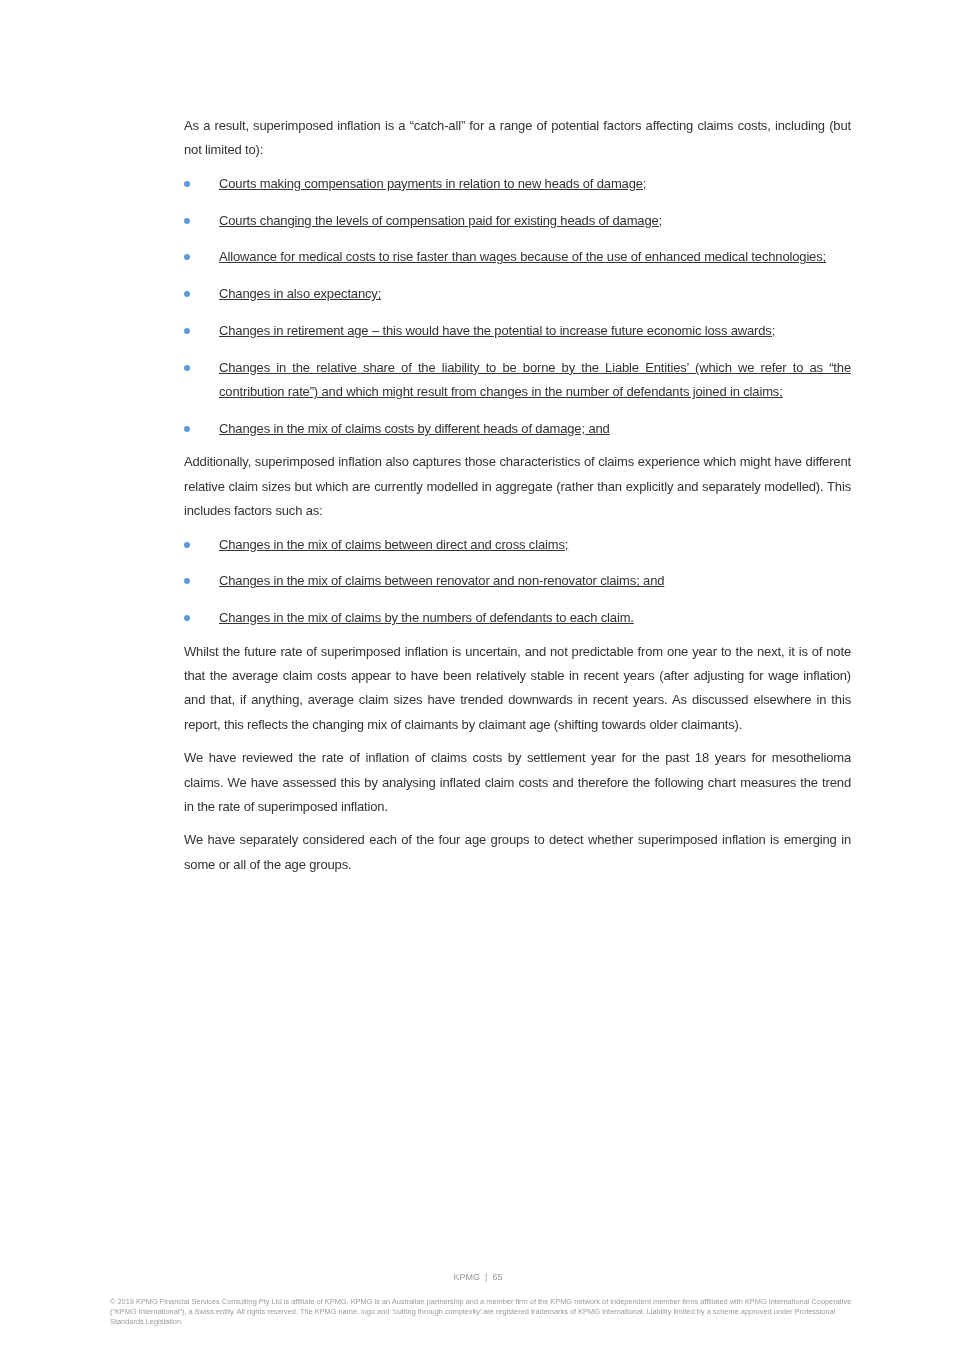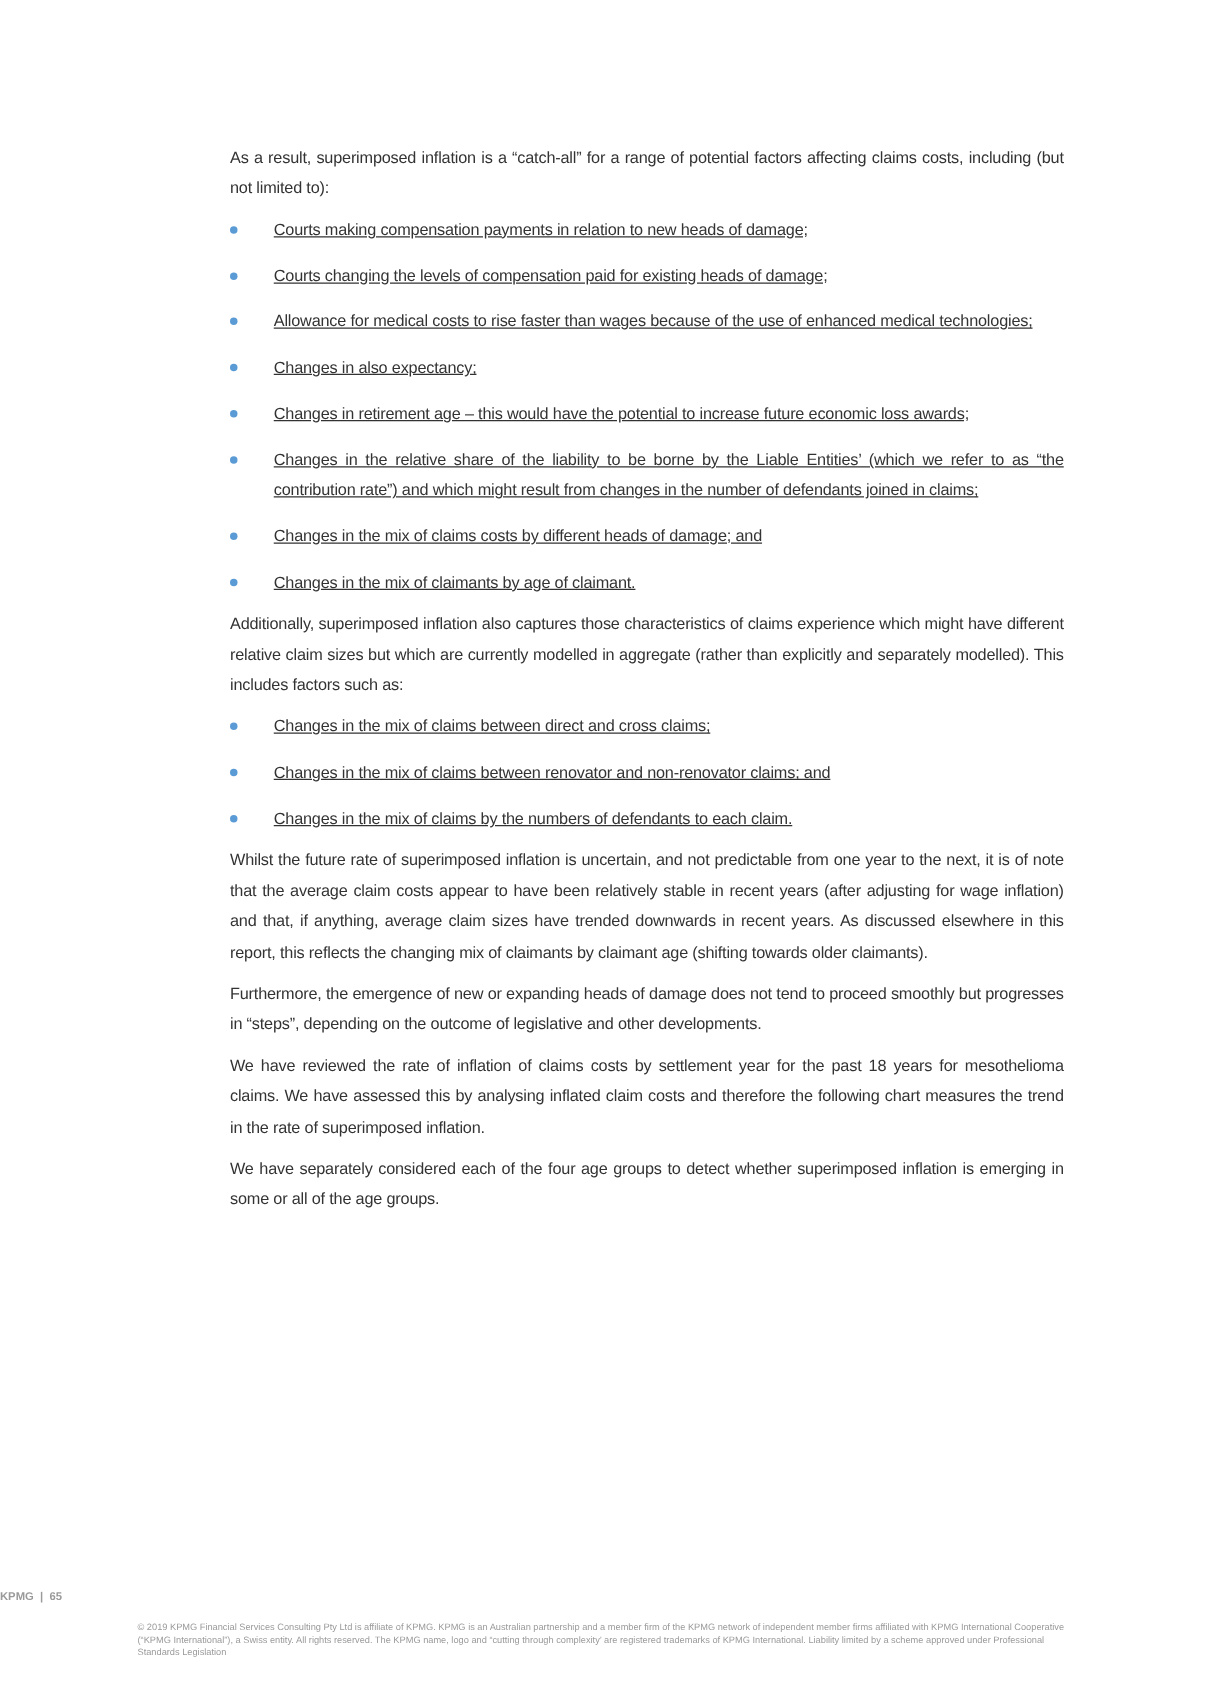--- a/index.html
+++ b/index.html
@@ -48,23 +48,23 @@
       height: 6px;
       border-radius: 50%;
       background: #5b9bd5;
     }
     ul.bullets.last-before-para li:last-child { margin-bottom: 9px; }
     .footer-page {
       position: absolute;
       top: 1272px;
       left: 0;
       width: 956px;
+      text-align: center;
       font-size: 9px;
       color: #9a9a9a;
-      font-weight: bold;
     }
     .footer-legal {
       position: absolute;
       top: 1297px;
       left: 110px;
       width: 745px;
       text-align: left;
       font-size: 7.4px;
       line-height: 10px;
       color: #9a9a9a;
@@ -77,31 +77,29 @@
   <p class="para">As a result, superimposed inflation is a “catch-all” for a range of potential factors affecting claims costs, including (but not limited to):</p>
 
   <ul class="bullets last-before-para">
     <li><span class="dot"></span><span>Courts making compensation payments in relation to new heads of damage;</span></li>
     <li><span class="dot"></span><span>Courts changing the levels of compensation paid for existing heads of damage;</span></li>
     <li><span class="dot"></span><span>Allowance for medical costs to rise faster than wages because of the use of enhanced medical technologies;</span></li>
     <li><span class="dot"></span><span>Changes in also expectancy;</span></li>
     <li><span class="dot"></span><span>Changes in retirement age – this would have the potential to increase future economic loss awards;</span></li>
     <li><span class="dot"></span><span>Changes in the relative share of the liability to be borne by the Liable Entities’ (which we refer to as “the contribution rate”) and which might result from changes in the number of defendants joined in claims;</span></li>
     <li><span class="dot"></span><span>Changes in the mix of claims costs by different heads of damage; and</span></li>
-    <li><span class="dot"></span><span>Changes in the mix of claimants by age of claimant.</span></li>
   </ul>
 
   <p class="para">Additionally, superimposed inflation also captures those characteristics of claims experience which might have different relative claim sizes but which are currently modelled in aggregate (rather than explicitly and separately modelled). This includes factors such as:</p>
 
   <ul class="bullets last-before-para">
     <li><span class="dot"></span><span>Changes in the mix of claims between direct and cross claims;</span></li>
     <li><span class="dot"></span><span>Changes in the mix of claims between renovator and non-renovator claims; and</span></li>
     <li><span class="dot"></span><span>Changes in the mix of claims by the numbers of defendants to each claim.</span></li>
   </ul>
 
   <p class="para">Whilst the future rate of superimposed inflation is uncertain, and not predictable from one year to the next, it is of note that the average claim costs appear to have been relatively stable in recent years (after adjusting for wage inflation) and that, if anything, average claim sizes have trended downwards in recent years. As discussed elsewhere in this report, this reflects the changing mix of claimants by claimant age (shifting towards older claimants).</p>
-  <p class="para">Furthermore, the emergence of new or expanding heads of damage does not tend to proceed smoothly but progresses in “steps”, depending on the outcome of legislative and other developments.</p>
   <p class="para">We have reviewed the rate of inflation of claims costs by settlement year for the past 18 years for mesothelioma claims. We have assessed this by analysing inflated claim costs and therefore the following chart measures the trend in the rate of superimposed inflation.</p>
   <p class="para">We have separately considered each of the four age groups to detect whether superimposed inflation is emerging in some or all of the age groups.</p>
 </div>
 
 <div class="footer-page" style="white-space: pre;">KPMG  |  65</div>
 <div class="footer-legal">© 2019 KPMG Financial Services Consulting Pty Ltd is affiliate of KPMG. KPMG is an Australian partnership and a member firm of the KPMG network of independent member firms affiliated with KPMG International Cooperative (“KPMG International”), a Swiss entity. All rights reserved. The KPMG name, logo and “cutting through complexity’ are registered trademarks of KPMG International. Liability limited by a scheme approved under Professional Standards Legislation</div>
 
 </body></html>

